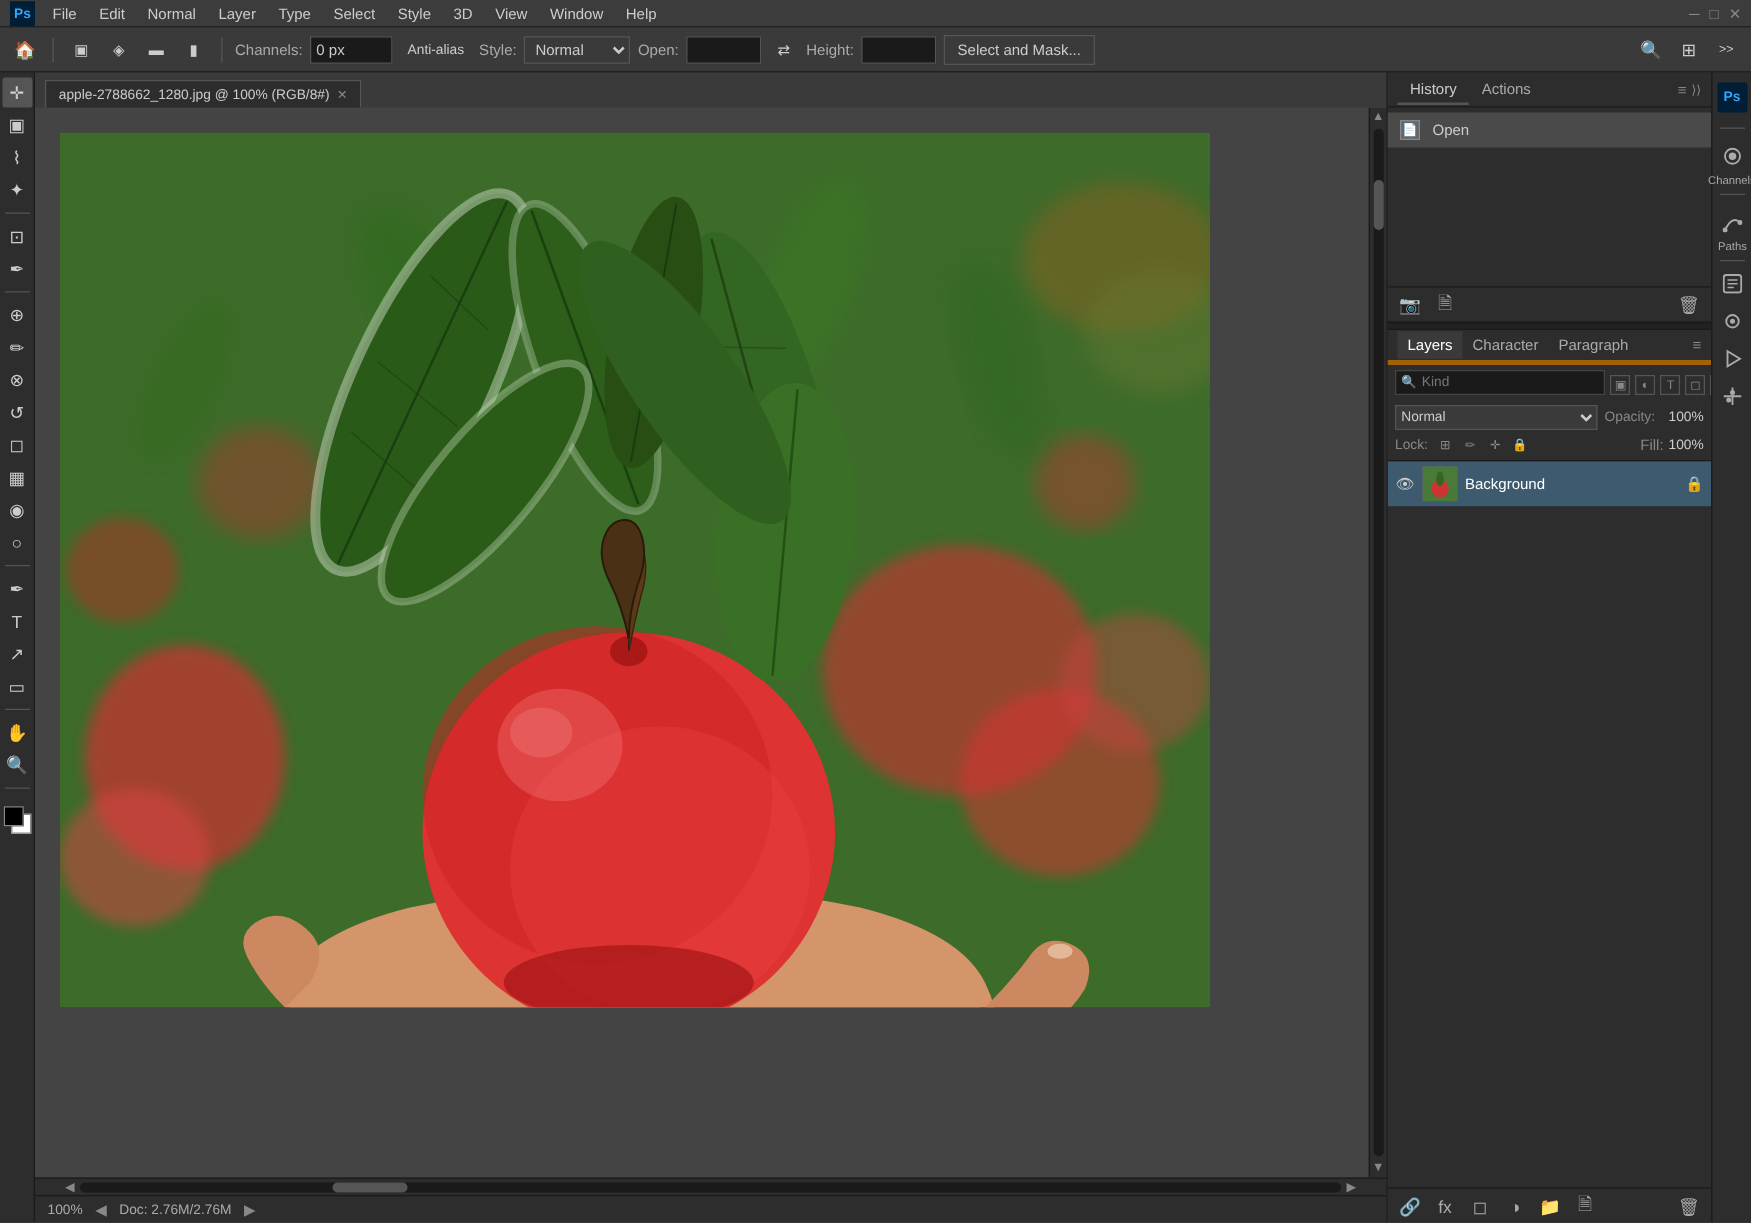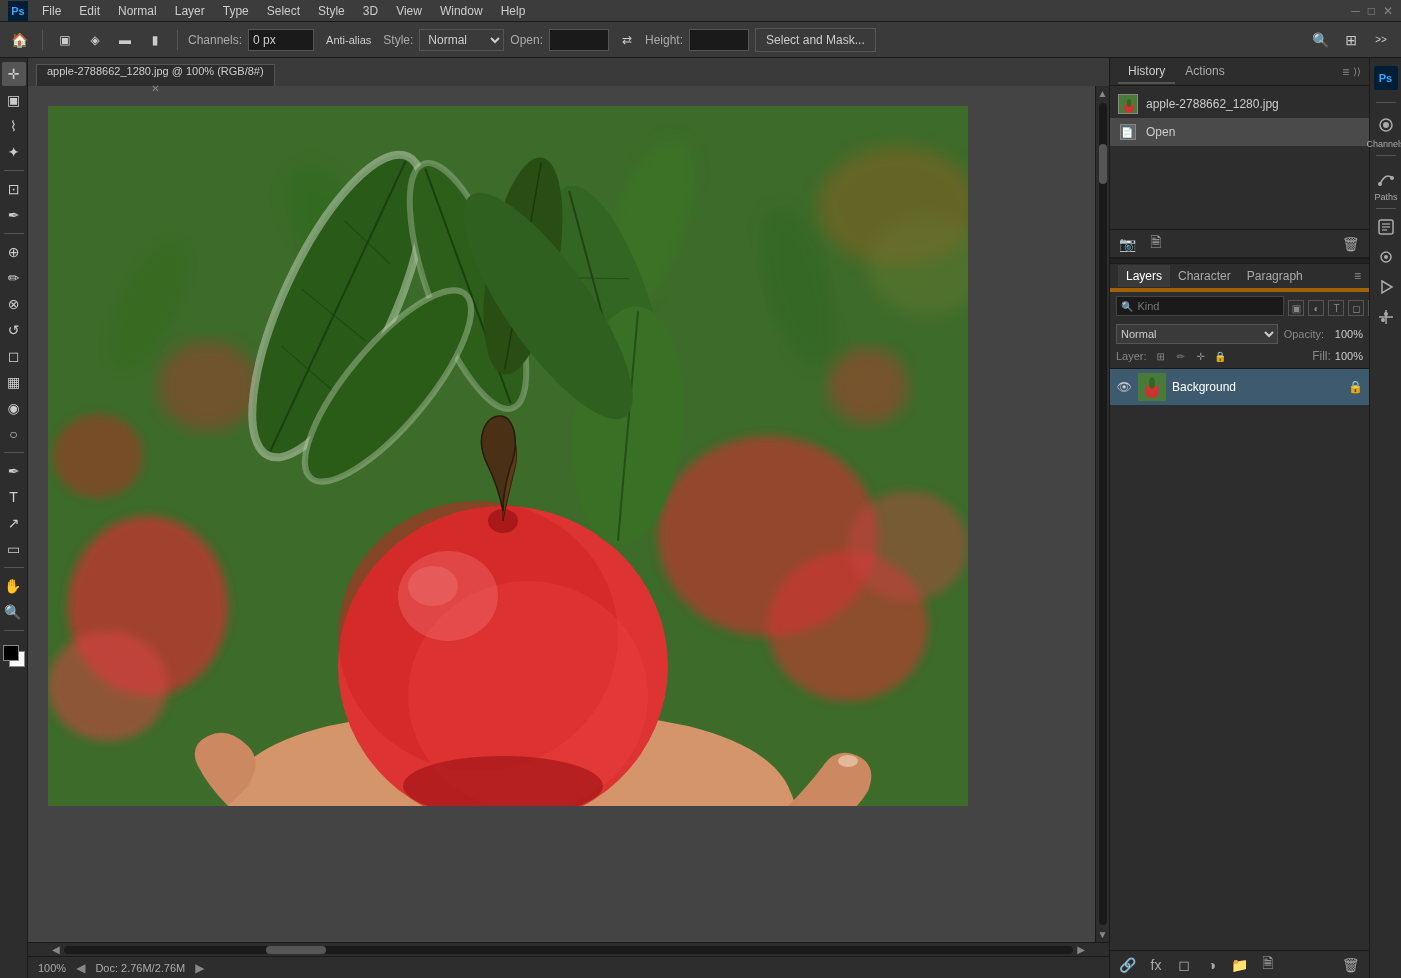--- a/index.html
+++ b/index.html
@@ -178,21 +178,20 @@
       border: 1px solid #555;
       border-bottom: none;
       height: 22px;
       padding: 0 10px;
       display: flex;
       align-items: center;
       gap: 6px;
       font-size: 11px;
       color: #ccc;
       cursor: pointer;
-      flex-direction: column;
     }
     .canvas-tab .close-tab {
       font-size: 10px;
       color: #888;
       cursor: pointer;
     }
     .canvas-content {
       flex: 1;
       display: flex;
       flex-direction: column;
@@ -830,30 +829,20 @@
 
     <div class="history-panel">
       <div class="panel-header">
         <div class="panel-tab active">History</div>
         <div class="panel-tab">Actions</div>
         <div class="panel-menu-btn">≡</div>
         <div class="panel-collapse-btn">⟩⟩</div>
       </div>
       <div class="history-content">
 
-        <div class="history-item">
-          <div style="width:20px;height:20px;background:#556;border:1px solid #888;overflow:hidden;flex-shrink:0;">
-            <svg width="20" height="20" viewBox="0 0 20 20">
-              <rect width="20" height="20" fill="#4a7a3a"></rect>
-              <ellipse cx="10" cy="13" rx="5" ry="5" fill="#cc3333"></ellipse>
-              <ellipse cx="10" cy="8" rx="2" ry="4" fill="#336622"></ellipse>
-            </svg>
-          </div>
-          <span class="history-item-label">apple-2788662_1280.jpg</span>
-        </div>
 
         <div class="history-item selected">
           <div style="width:20px;height:20px;display:flex;align-items:center;justify-content:center;flex-shrink:0;">
             <div style="width:16px;height:16px;background:#666;border:1px solid #888;display:flex;align-items:center;justify-content:center;font-size:10px;color:#ccc;">📄</div>
           </div>
           <span class="history-item-label">Open</span>
         </div>
       </div>
       <div class="history-toolbar">
         <div class="history-tool-btn" title="Create new snapshot">📷</div>
@@ -897,21 +886,21 @@
             <option>Screen</option>
             <option>Overlay</option>
           </select>
           <div class="layers-opacity">
             <span class="opacity-label">Opacity:</span>
             <span class="opacity-value">100%</span>
           </div>
         </div>
 
         <div class="layers-lock-row">
-          <span class="lock-label">Layer:</span>
+          <span class="lock-label">Lock:</span>
           <div class="lock-icons">
             <div class="lock-icon">⊞</div>
             <div class="lock-icon">✏</div>
             <div class="lock-icon">✛</div>
             <div class="lock-icon">🔒</div>
           </div>
           <div class="fill-row">
             <span class="fill-label">Fill:</span>
             <span class="fill-value">100%</span>
           </div>

